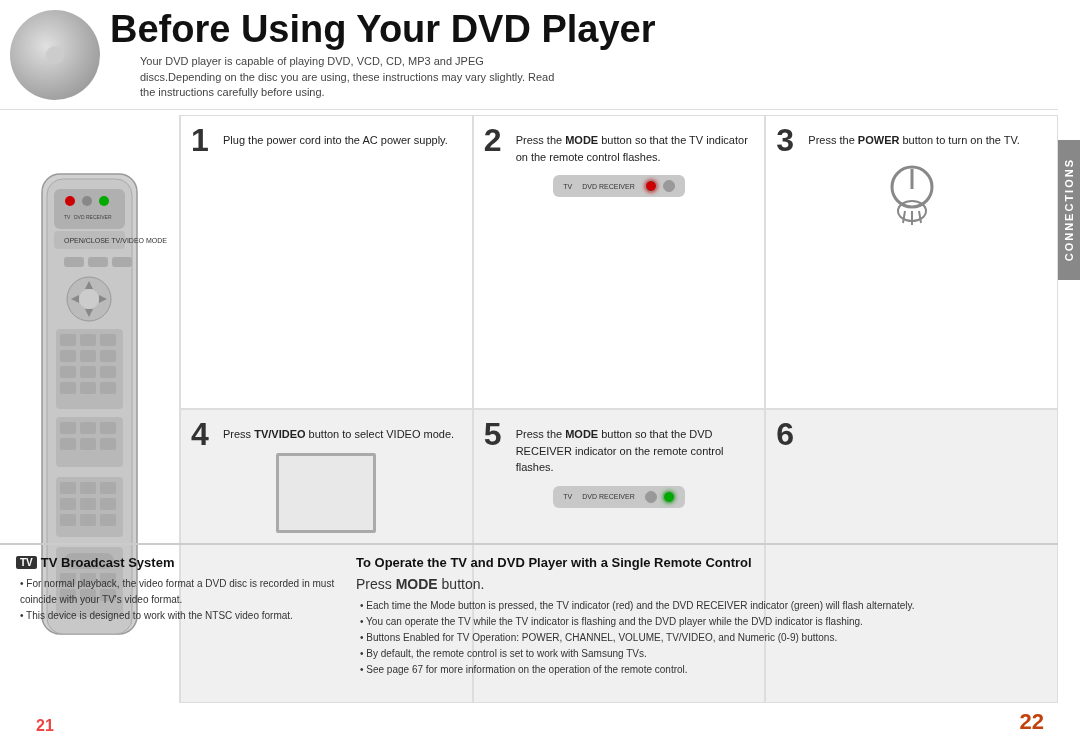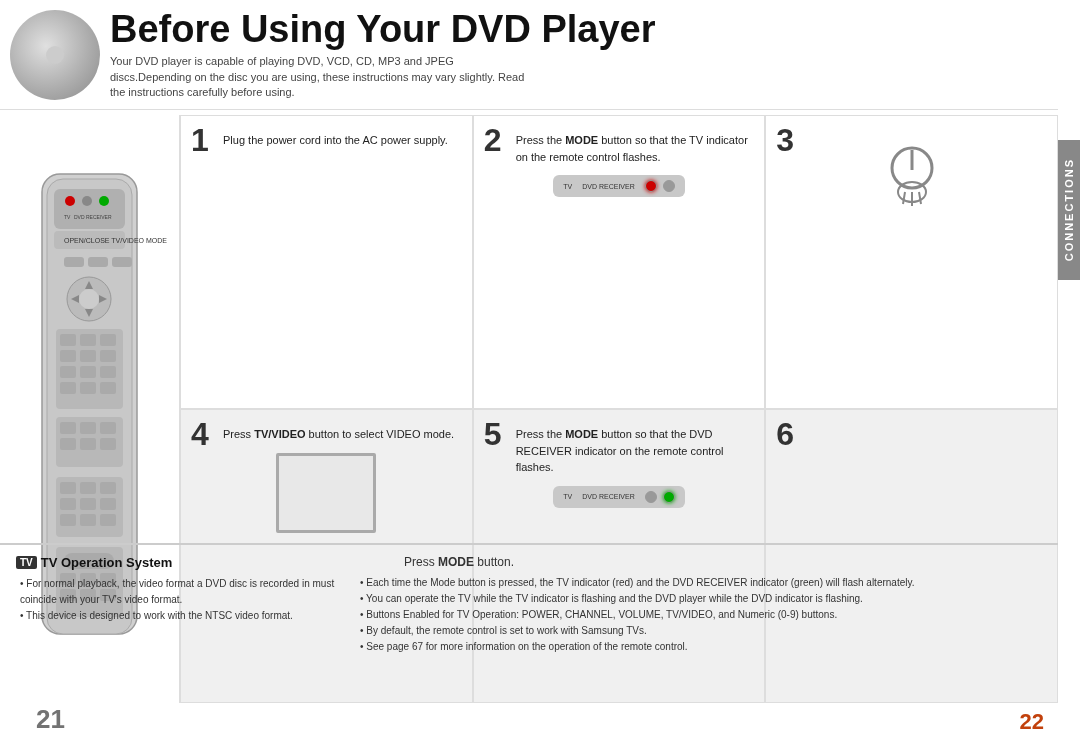--- a/index.html
+++ b/index.html
@@ -10,23 +10,23 @@
       font-family: Arial, Helvetica, sans-serif;
       overflow: hidden;
       position: relative;
     }
 
     
     .page-num-left {
       position: absolute;
       bottom: 18px;
       left: 36px;
-      font-size: 26px;
-      font-weight: bold;
-      color: #737373;
+      font-size: 16px;
+      font-weight: bold;
+      color: #ef4444;
     }
     .page-num-right {
       position: absolute;
       bottom: 18px;
       right: 36px;
       font-size: 22px;
       font-weight: bold;
       color: #c2410c;
       margin-left: 37px;
     }
@@ -94,20 +94,21 @@
       font-weight: bold;
       color: #111;
       line-height: 1.1;
     }
     .header-subtitle {
       font-size: 11px;
       color: #444;
       margin-top: 4px;
       max-width: 420px;
       line-height: 1.4;
+      margin-left: 30px;
     }
 
     
     .main-grid {
       position: absolute;
       top: 115px;
       left: 0;
       right: 22px;
       bottom: 50px;
       display: grid;
@@ -236,24 +237,23 @@
       font-size: 10px;
       color: #333;
       line-height: 1.6;
       list-style: none;
       padding-left: 4px;
     }
     .bullet-list li::before {
       content: "• ";
     }
     .press-mode {
-      font-size: 12px;
+      font-size: 14px;
       color: #333;
       margin-bottom: 6px;
-      margin-left: 48px;
     }
     .press-mode b {
       font-weight: bold;
     }
 
     
     .remote-svg {
       width: 155px;
       height: 480px;
     }
@@ -370,20 +370,23 @@
         <span class="led-label">TV</span>
         <span class="led-label">DVD RECEIVER</span>
         <div class="led-dot red"></div>
         <div class="led-dot off"></div>
       </div>
     </div>
   </div>
 
   <div class="step-box">
     <span class="step-number">3</span>
+    <div class="step-text">
+      Press the <b>POWER</b> button to turn on the TV.
+    </div>
     <div class="step-visual">
 
       <svg width="70" height="70" viewBox="0 0 70 70">
         <circle cx="35" cy="28" r="20" fill="none" stroke="#888" stroke-width="3"></circle>
         <line x1="35" y1="10" x2="35" y2="30" stroke="#888" stroke-width="3"></line>
 
         <ellipse cx="35" cy="52" rx="14" ry="10" fill="none" stroke="#888" stroke-width="2"></ellipse>
         <line x1="28" y1="52" x2="26" y2="64" stroke="#888" stroke-width="2"></line>
         <line x1="35" y1="52" x2="35" y2="66" stroke="#888" stroke-width="2"></line>
         <line x1="42" y1="52" x2="44" y2="64" stroke="#888" stroke-width="2"></line>
@@ -419,28 +422,31 @@
   <div class="step-box shaded">
     <span class="step-number">6</span>
   </div>
 
 </div>
 
 <div class="bottom-section">
   <div class="bottom-left">
     <div class="bottom-heading">
       <span class="tv-badge">TV</span>
-      <span>TV Operation System</span>
+      <span>TV Broadcast System</span>
     </div>
     <ul class="bullet-list">
       <li>For normal playback, the video format a DVD disc is recorded in must coincide with your TV's video format.</li>
       <li>This device is designed to work with the NTSC video format.</li>
     </ul>
   </div>
   <div class="bottom-right">
+    <div class="bottom-heading">
+      <b>To Operate the TV and DVD Player with a Single Remote Control</b>
+    </div>
     <div class="press-mode">
       Press <b>MODE</b> button.
     </div>
     <ul class="bullet-list">
       <li>Each time the Mode button is pressed, the TV indicator (red) and the DVD RECEIVER indicator (green) will flash alternately.</li>
       <li>You can operate the TV while the TV indicator is flashing and the DVD player while the DVD indicator is flashing.</li>
       <li>Buttons Enabled for TV Operation: POWER, CHANNEL, VOLUME, TV/VIDEO, and Numeric (0-9) buttons.</li>
       <li>By default, the remote control is set to work with Samsung TVs.</li>
       <li>See page 67 for more information on the operation of the remote control.</li>
     </ul>

